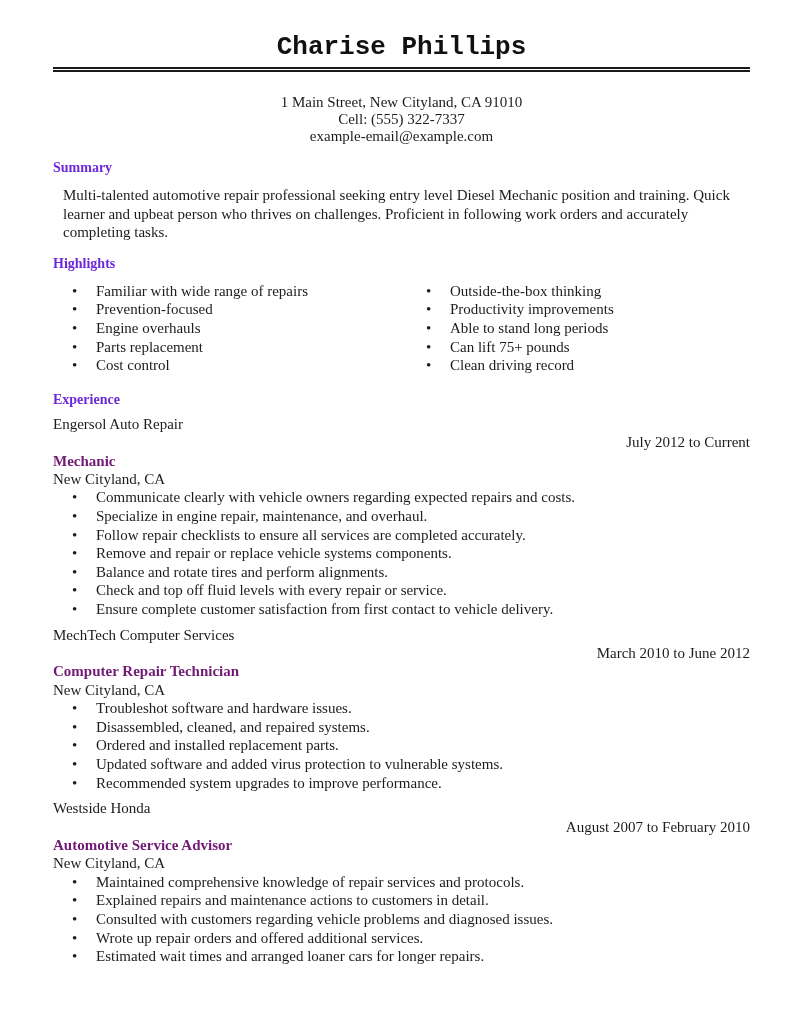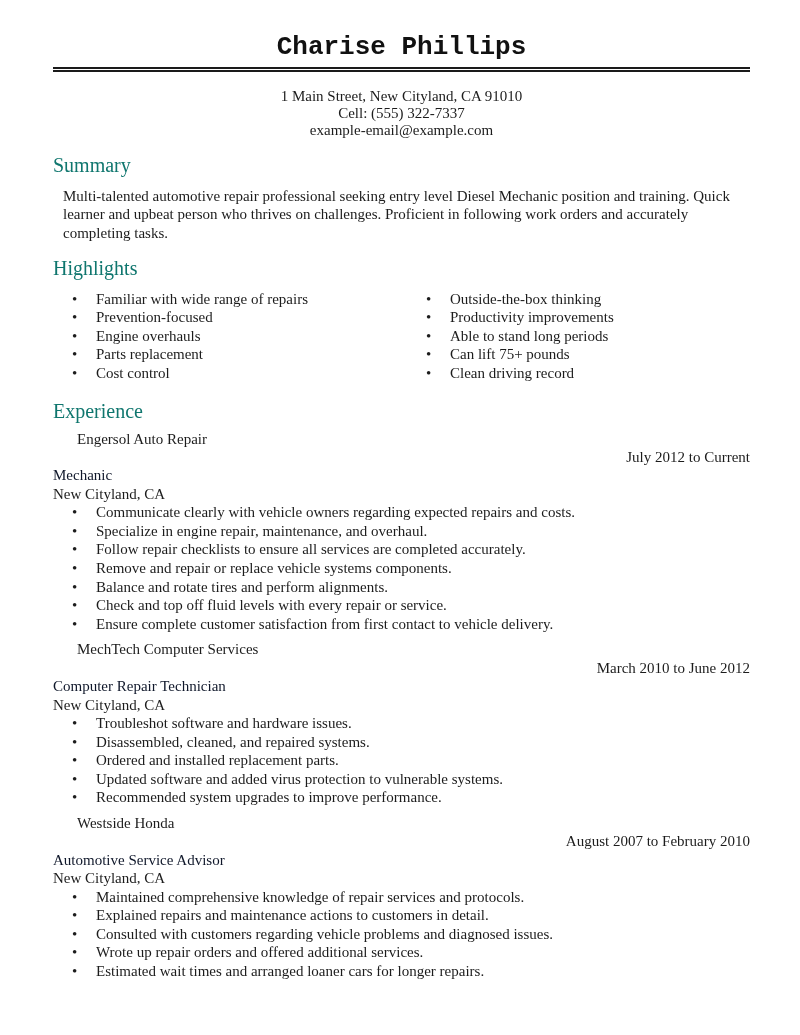--- a/index.html
+++ b/index.html
@@ -30,31 +30,31 @@
     color: #111;
     font-family: Liberation Mono, monospace;
   }
   .double-rule {
     margin-top: 5px;
     height: 1px;
     border-top: 2px solid #1a1a1a;
     border-bottom: 2px solid #1a1a1a;
   }
   .contact {
-    margin-top: 16px;
+    margin-top: 22px;
     text-align: center;
     line-height: 17.4px;
   }
   
   h2.sec {
     margin: 14px 0 3px 0;
-    font-size: 20px;
-    font-weight: normal;
+    font-size: 14px;
+    font-weight: bold;
     line-height: 1.15;
-    color: #0f766e;
+    color: #6d28d9;
   }
   h2.sec.exp { margin-top: 17px; }
   p.summary {
     margin: 10px;
     line-height: 18.6px;
   }
   
   ul.blist {
     margin: 0;
     padding: 0;
@@ -70,23 +70,23 @@
     position: absolute;
     left: 19px;
     top: 0;
   }
   
   .hl-cols { display: flex; margin-top: 10px; }
   .hl-col-left { width: 354px; flex: 0 0 auto; }
   .hl-col-right { flex: 1 1 auto; }
   
   .job { margin-top: 0; }
-  .job .company { margin-top: 7px; line-height: 18.4px; margin-left: 24px; }
+  .job .company { margin-top: 7px; line-height: 18.4px; }
   .job .dates   { text-align: right; line-height: 18.4px; }
-  .job .jtitle  { font-weight: normal; line-height: 18.4px; color: #0f172a; }
+  .job .jtitle  { font-weight: bold; line-height: 18.4px; color: #701a75; }
   .job .jloc    { line-height: 18.4px; }
 </style>
 </head>
 <body>
 
 <div class="page">
 
   <header>
     <h1 class="name">Charise Phillips</h1>
     <div class="double-rule"></div>

